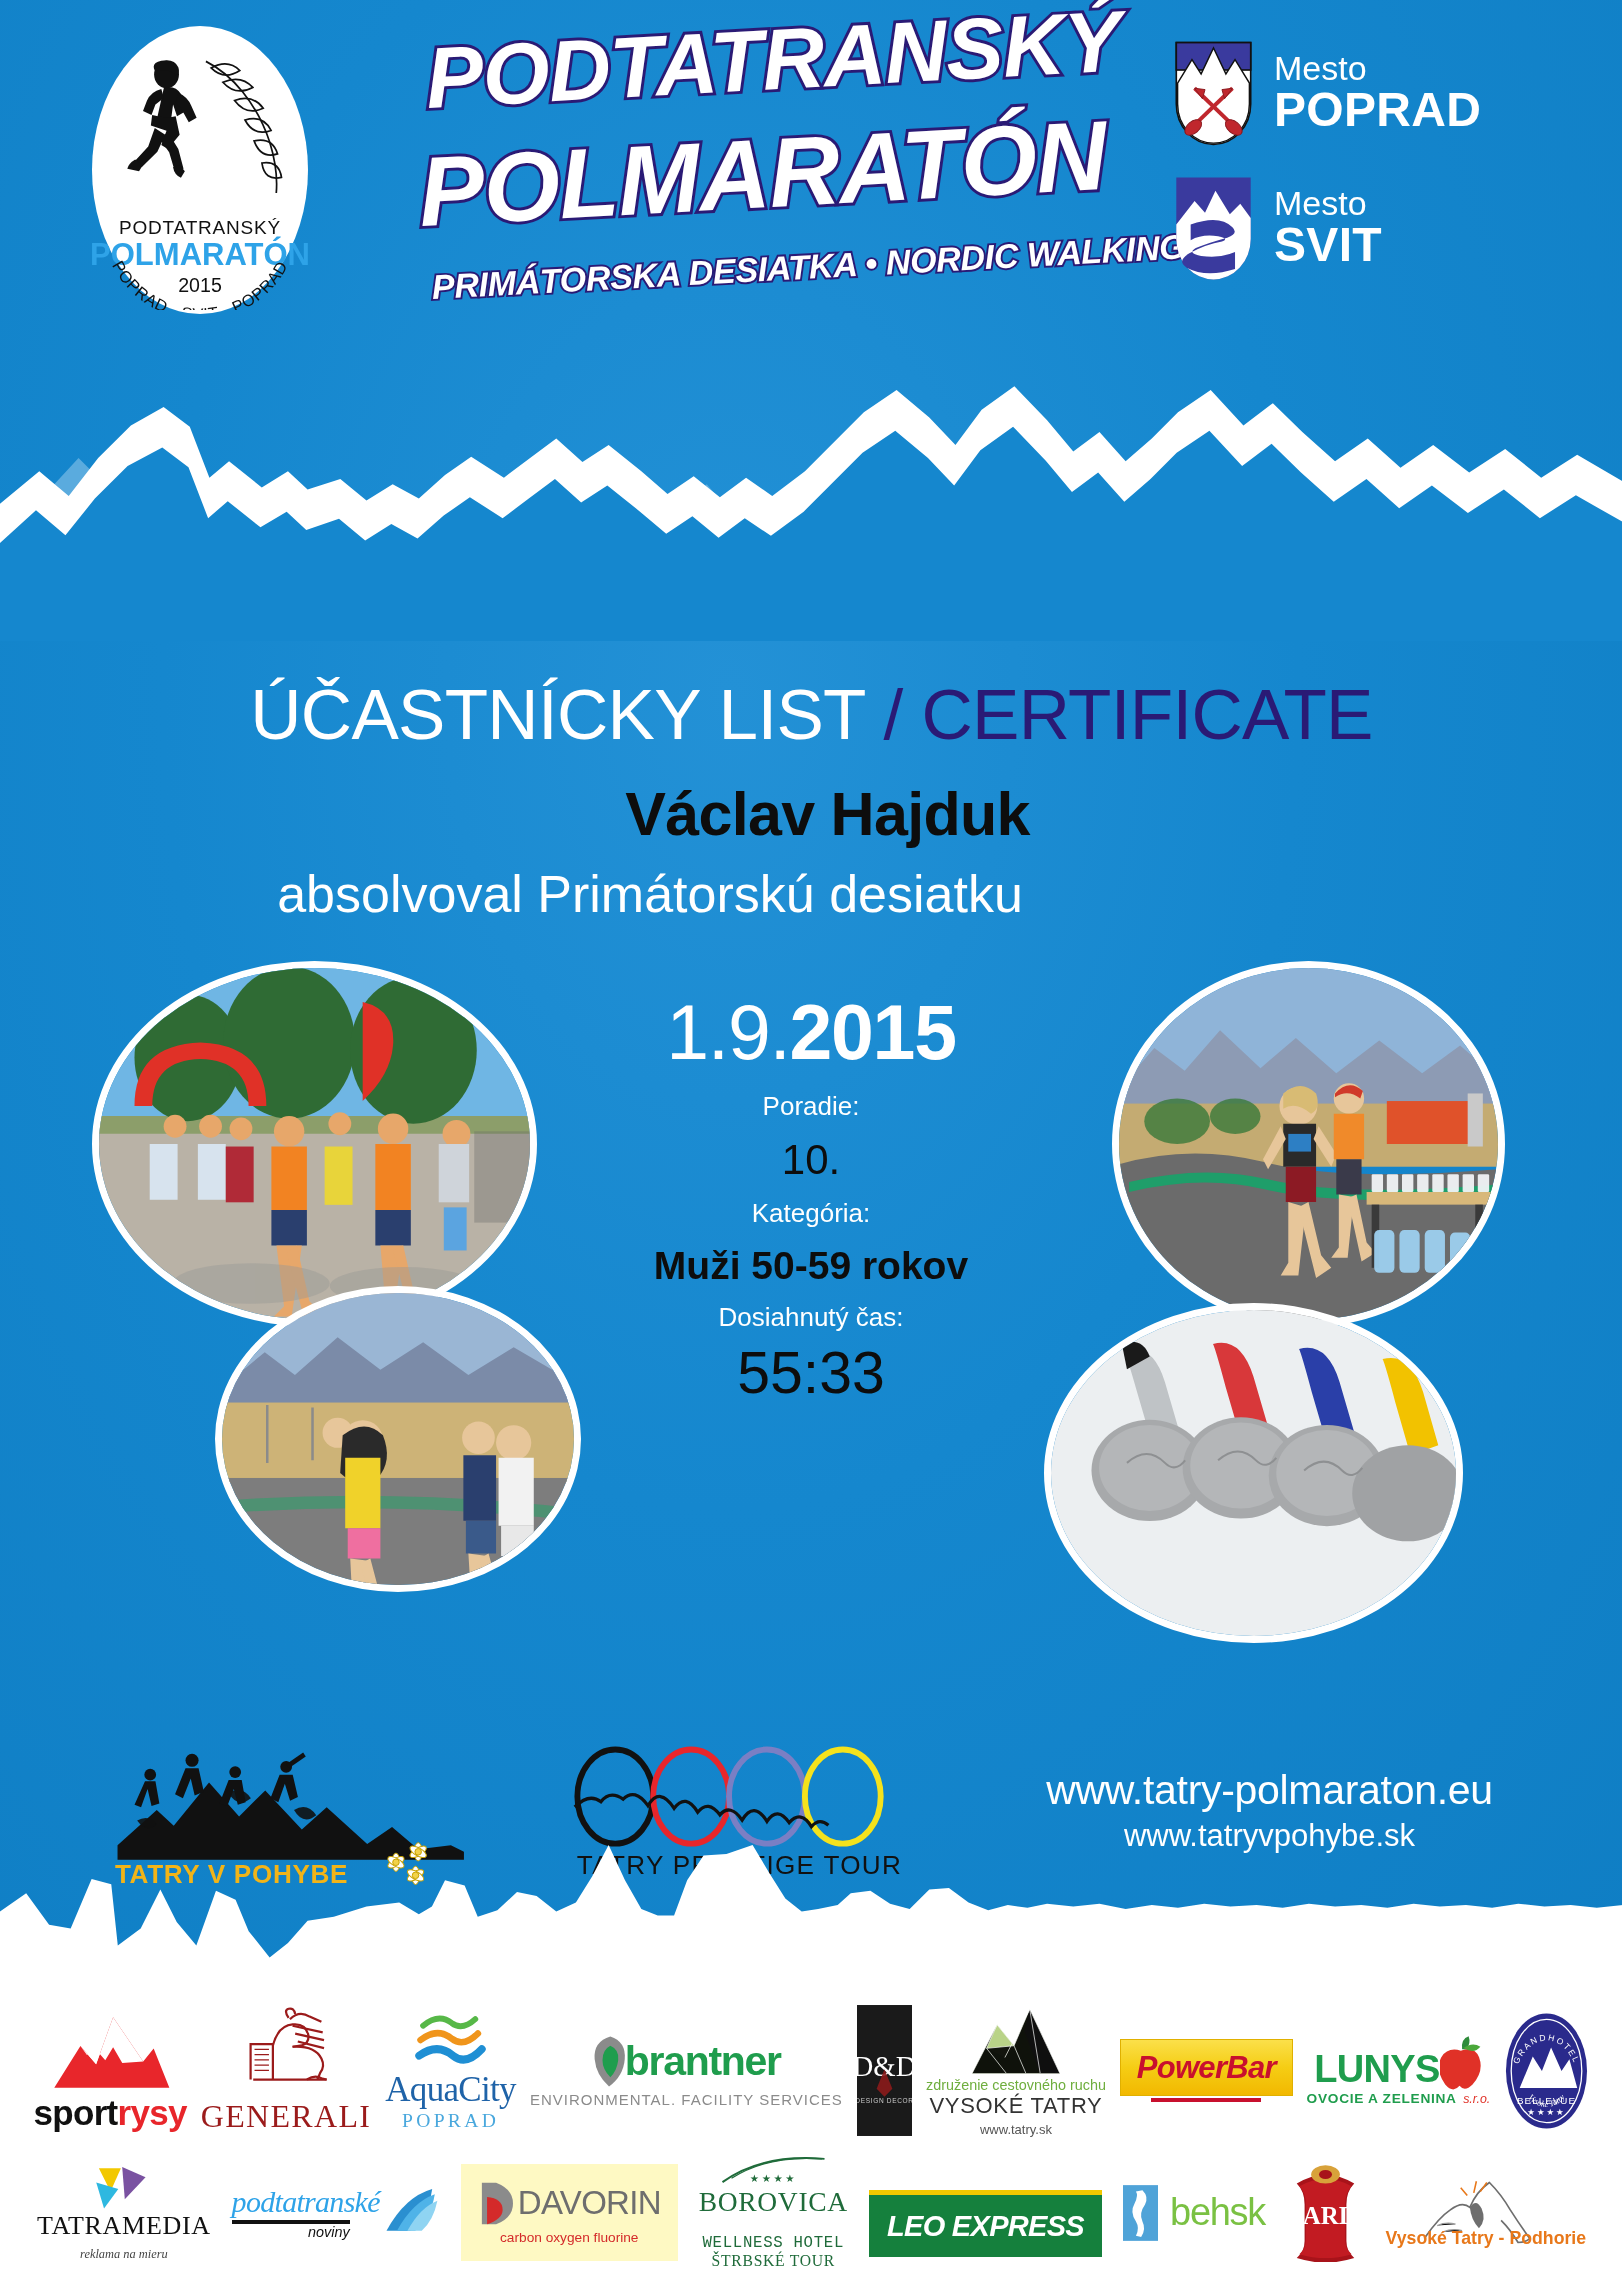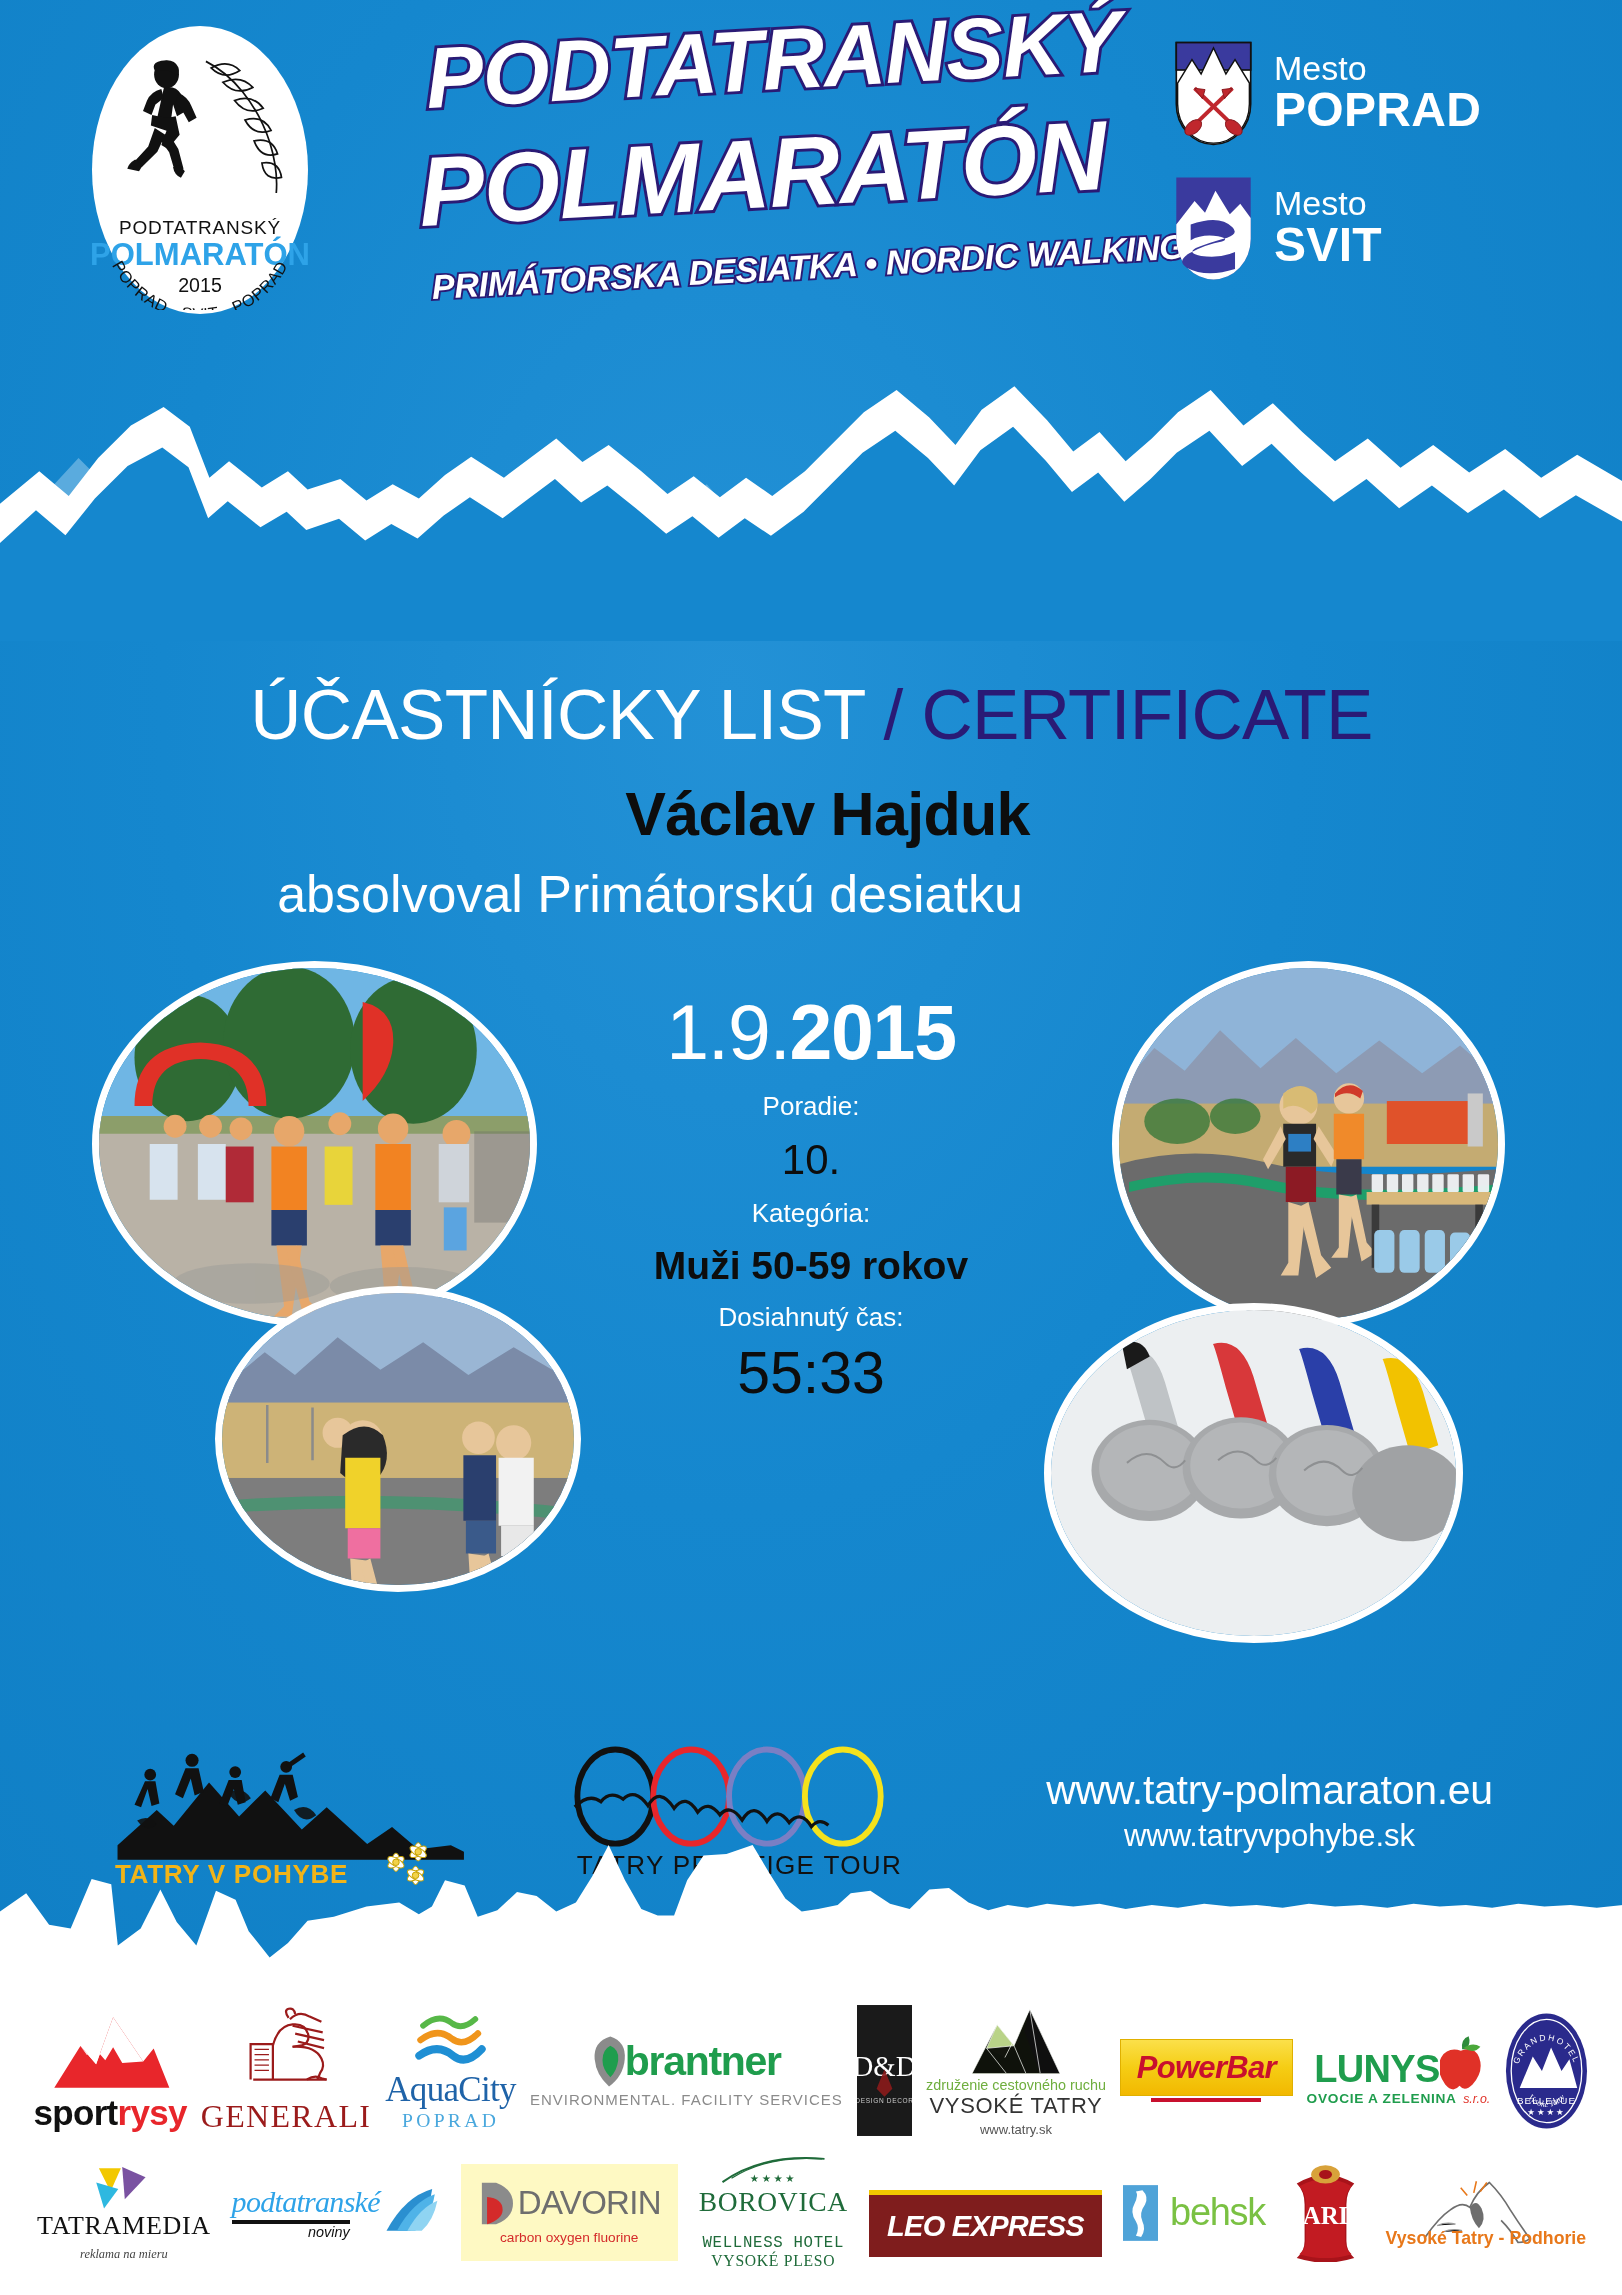--- a/index.html
+++ b/index.html
@@ -635,25 +635,25 @@
     </div>
 
     <div class="sp">
       <svg width="111" height="31" viewBox="0 0 170 48">
         <path d="M6 42 q60 -44 158 -36" fill="none" stroke="#1f6b3a" stroke-width="3"></path>
         <path d="M20 36 q56 -36 140 -30" fill="none" stroke="#1f6b3a" stroke-width="2"></path>
         <text x="85" y="42" text-anchor="middle" font-size="16" fill="#1f6b3a" letter-spacing="4">★★★★</text>
       </svg>
       <div style="color:#1f6b3a;font-family:'Liberation Serif',serif;font-size:27.5px;letter-spacing:0.7px;">BOROVICA</div>
       <div style="color:#1f6b3a;font-family:Liberation Mono, monospace;font-size:15.7px;letter-spacing:0.7px;margin-top:16px;">WELLNESS HOTEL</div>
-      <div style="color:#1f6b3a;font-family:'Liberation Serif',serif;font-size:15.7px;letter-spacing:0.7px;">VYSOKÉ PLESO</div>
-    </div>
-
-    <div class="sp">
-      <div style="background:#7f1d1d;padding:14.4px 18.3px;border-top:5.2px solid #f2c800;margin-top:22px;">
+      <div style="color:#1f6b3a;font-family:'Liberation Serif',serif;font-size:15.7px;letter-spacing:0.7px;">ŠTRBSKÉ TOUR</div>
+    </div>
+
+    <div class="sp">
+      <div style="background:#15803d;padding:14.4px 18.3px;border-top:5.2px solid #f2c800;margin-top:22px;">
         <span style="color:#ffffff;font-size:29px;font-weight:700;font-style:italic;letter-spacing:-0.7px;">LEO EXPRESS</span>
       </div>
     </div>
 
     <div class="sp">
       <div style="display:flex;align-items:center;">
         <svg width="35" height="56" viewBox="0 0 54 86">
           <rect width="54" height="86" fill="#4fa3d8"></rect>
           <path d="M30 8 q10 10 4 22 q-10 14 -4 26 q6 12 -2 24 l-8 -2 q6 -12 0 -22 q-10 -14 -2 -28 q6 -12 2 -18z" fill="#ffffff"></path>
         </svg>

